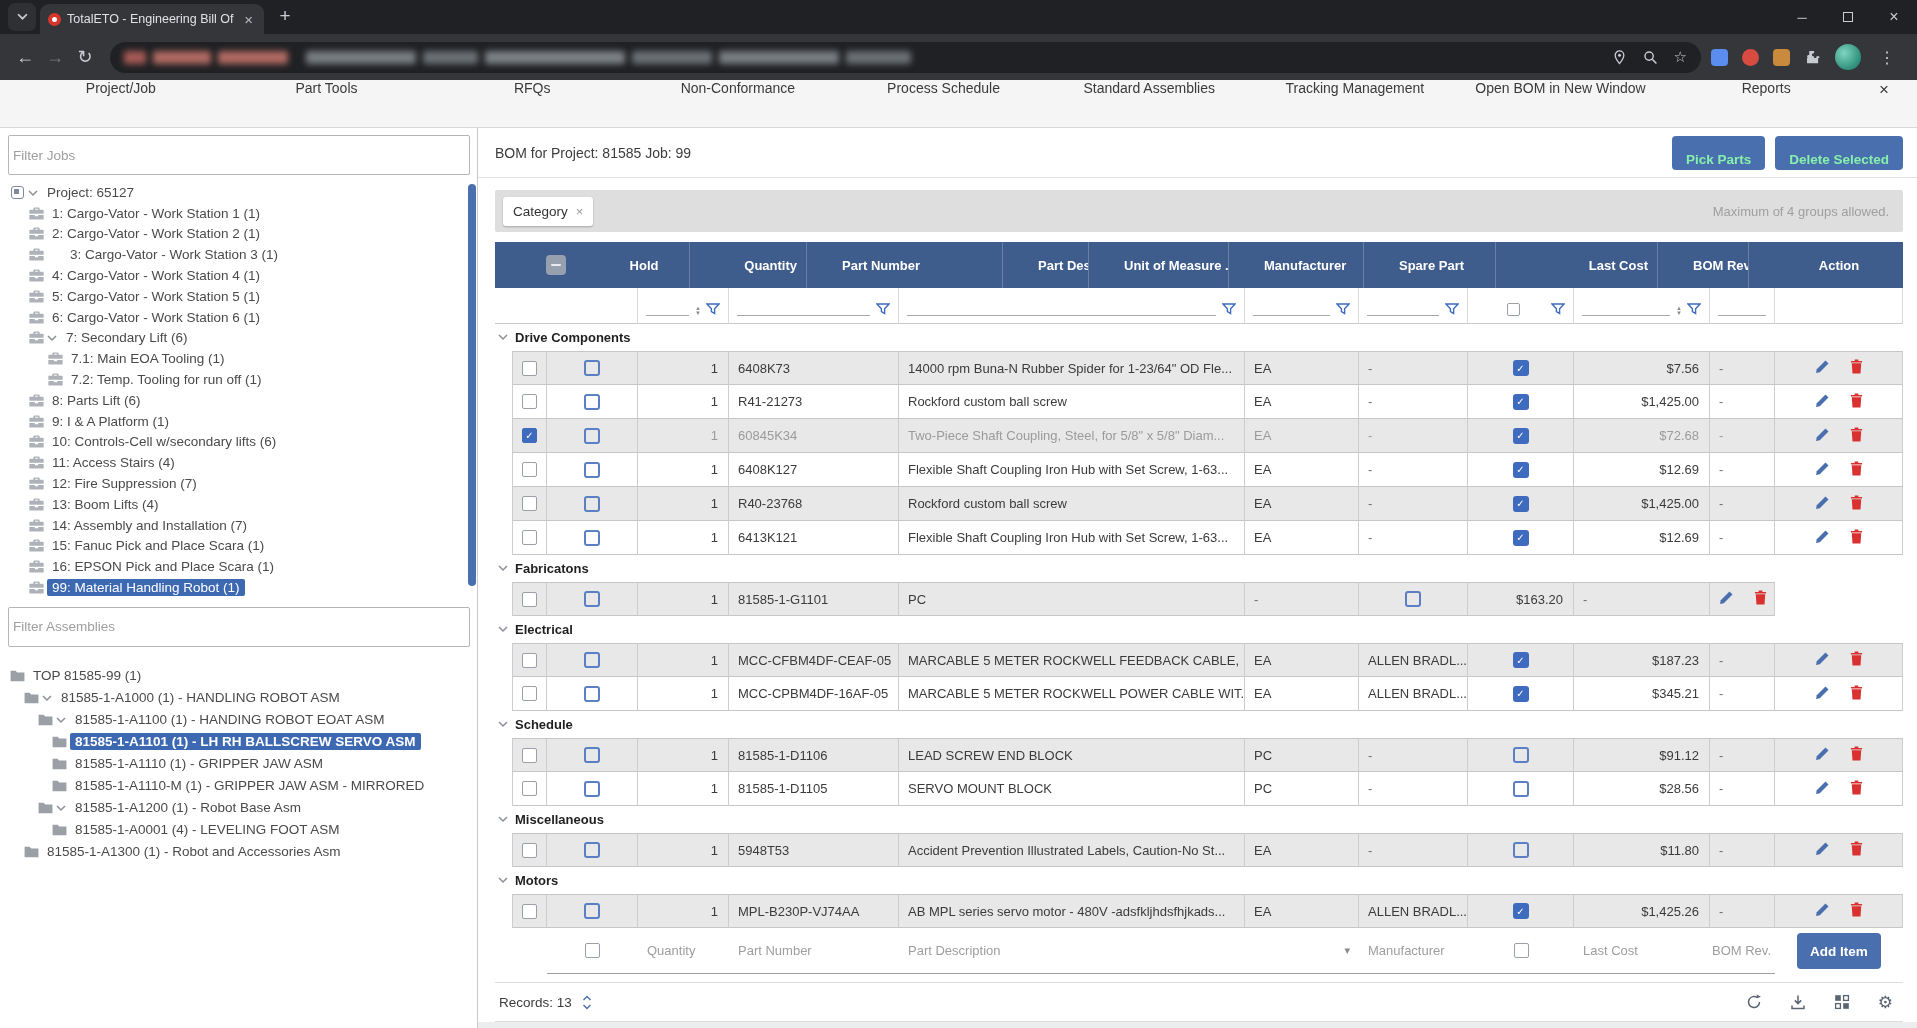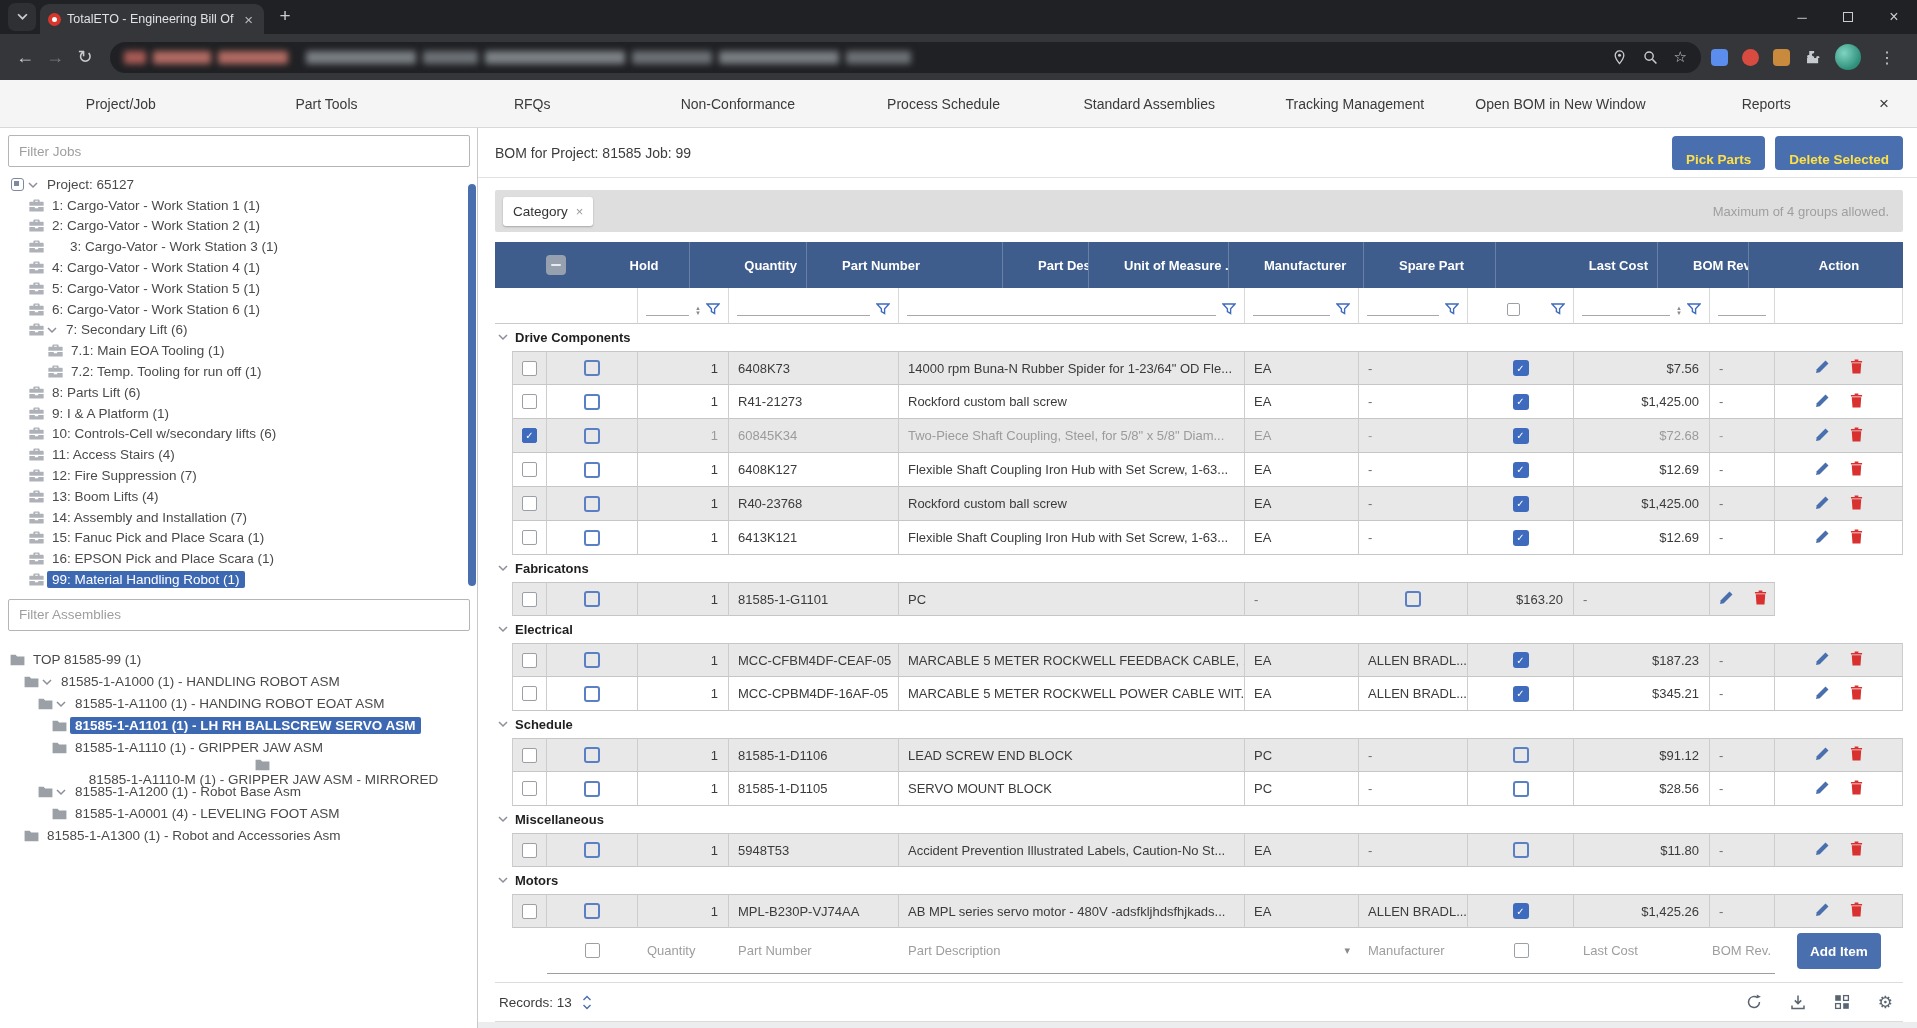--- a/index.html
+++ b/index.html
@@ -24,47 +24,47 @@
   .navbtn.dim { color:#74787d; }
   .urlbar { flex:1; height:31px; background:#202124; border-radius:16px; margin:0 10px; display:flex; align-items:center; padding:0 14px; overflow:hidden; }
   .blurblock { height:13px; border-radius:2px; margin-right:7px; filter:blur(3px); flex:none; }
   .url-icons { margin-left:auto; display:flex; align-items:center; gap:16px; color:#c7cacf; }
   .ext-area { display:flex; align-items:center; gap:14px; margin-right:8px; }
   .ext-sq { width:17px; height:17px; border-radius:4px; }
   .avatar { width:26px; height:26px; border-radius:50%; background:radial-gradient(circle at 35% 35%, #7fd4c1, #2e8f7a 70%); }
   .kebab { color:#c7cacf; font-size:16px; padding:0 4px; }
 
   
-  .appnav { height:48px; background:#f5f5f6; border-bottom:1px solid #d8d8d8; display:flex; align-items:center; flex:none; padding:0 18px; }
+  .appnav { height:48px; background:#f5f5f6; border-bottom:1px solid #d8d8d8; display:flex; flex:none; padding:0 18px; }
   .nav-items { flex:1; display:flex; }
   .nav-item { flex:1; text-align:center; font-size:14px; color:#3a3a3a; white-space:nowrap; }
   .nav-close { color:#3a3a3a; font-size:17px; padding:0 10px; }
 
   
   .content { flex:1; display:flex; min-height:0; }
   .sidebar { width:478px; flex:none; background:#fff; border-right:1px solid #c9c9c9; position:relative; overflow:hidden; }
-  .filter { display:block; width:462px; margin:7px 8px 4px 8px; height:32px; border:1px solid #b5b5b5; border-radius:2px; padding:0 10px; font-size:13.5px; font-family:"Liberation Sans",sans-serif; color:#444; background:#fff; }
+  .filter { display:block; width:462px; margin:7px 8px 4px 8px; height:40px; border:1px solid #b5b5b5; border-radius:2px; padding:0 4px; font-size:13.5px; font-family:"Liberation Sans",sans-serif; color:#444; background:#fff; }
   .filter::placeholder { color:#9e9e9e; }
   .tree { padding:3px 0 2px 0; }
   .titem { display:flex; align-items:center; height:20.8px; font-size:13.5px; color:#4a4a4a; white-space:nowrap; }
   .titem .ico { width:18px; display:flex; justify-content:center; margin-right:2px; flex:none; }
   .titem .chev { display:flex; margin:2px 4px 0 0; flex:none; }
   .titem .lbl { padding:1px 5px; border-radius:2px; }
   .titem.selected .lbl { background:#3d68b2; color:#ffffff; }
   .tree.asm .titem { height:22px; }
   .tree.asm .titem.selected .lbl { font-weight:bold; }
   .proj-ico { width:13px; height:13px; border:1.6px solid #7d8aa0; border-radius:3px; position:relative; }
   .proj-ico:after { content:""; position:absolute; left:2.5px; top:2.5px; width:5px; height:5px; background:#7d8aa0; }
   .sb-scroll { position:absolute; right:1px; top:56px; width:8px; height:402px; background:#4a6fae; border-radius:4px; }
 
   .main { flex:1; display:flex; flex-direction:column; background:#fff; min-width:0; }
   .main-header { height:50px; display:flex; align-items:center; padding:0 14px 0 17px; border-bottom:1px solid #e2e2e2; flex:none; }
   .bom-title { font-size:14px; color:#3c3c3c; }
   .spacer { flex:1; }
-  .btn { background:#4a6fae; color:#fde047; font-weight:bold; font-size:13.5px; font-family:"Liberation Sans",sans-serif; border:none; border-radius:4px; padding:16px 14px; height:34px; margin-left:10px; }
+  .btn { background:#4a6fae; color:#86efac; font-weight:bold; font-size:13.5px; font-family:"Liberation Sans",sans-serif; border:none; border-radius:4px; padding:16px 14px; height:34px; margin-left:10px; }
 
   .groupbar { margin:12px 14px 0 17px; height:42px; background:#dedede; border-radius:2px; display:flex; align-items:center; padding:0 8px; flex:none; }
   .chip { background:#fff; border-radius:3px; box-shadow:0 1px 2px rgba(0,0,0,.25); padding:7px 10px; font-size:13.5px; color:#333; display:flex; align-items:center; gap:8px; }
   .chip-x { color:#9a9a9a; font-size:13px; }
   .hint { margin-left:auto; color:#9f9f9f; font-size:13px; padding-right:6px; }
 
   
   .table { margin:10px 14px 0 17px; flex:none; }
   .grid { display:grid; grid-template-columns:17px 35px 91px 91px 170px 1fr 114px 109px 106px 136px 65px 128px; }
   .thead { background:#3f5d8c; height:46px;gap:26px; }
@@ -414,21 +414,21 @@
             <span class="lbl">81585-1-A1101 (1) - LH RH BALLSCREW SERVO ASM</span>
           </div>
           <div class="titem" style="padding-left: 50px;">
             <span class="ico">
               <svg width="15" height="12" viewBox="0 0 16 13">
                 <path fill="#9aa0a6" d="M.5.8h5.4l1.8 2h7.8v9.4H.5z"></path>
               </svg>
             </span>
             <span class="lbl">81585-1-A1110 (1) - GRIPPER JAW ASM</span>
           </div>
-          <div class="titem" style="padding-left: 50px; flex-direction: column;">
+          <div class="titem" style="padding-left: 50px;">
             <span class="ico">
               <svg width="15" height="12" viewBox="0 0 16 13">
                 <path fill="#9aa0a6" d="M.5.8h5.4l1.8 2h7.8v9.4H.5z"></path>
               </svg>
             </span>
             <span class="lbl">81585-1-A1110-M (1) - GRIPPER JAW ASM - MIRRORED</span>
           </div>
           <div class="titem" style="padding-left: 36px;">
             <span class="ico">
               <svg width="15" height="12" viewBox="0 0 16 13">

